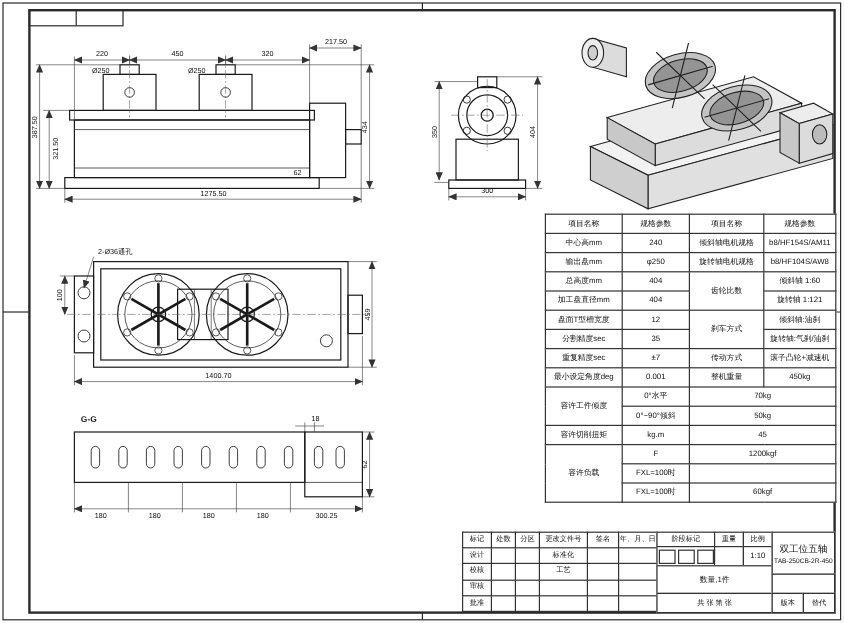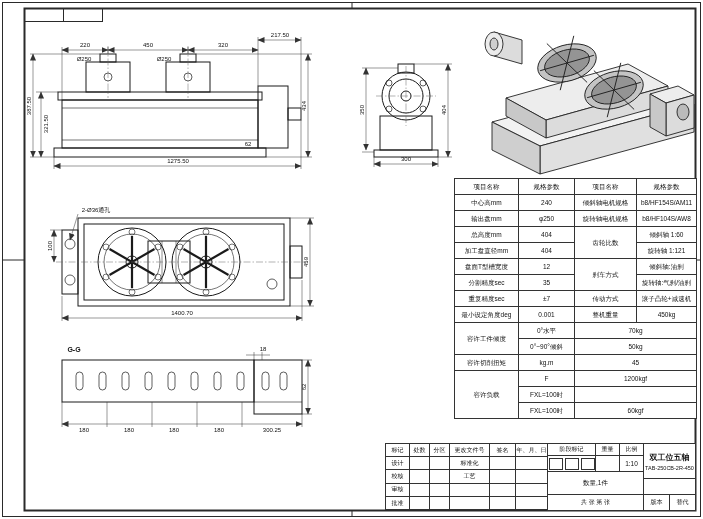--- a/index.html
+++ b/index.html
@@ -18,21 +18,21 @@
      font-size:6.5px;color:#111;overflow:hidden;white-space:nowrap;line-height:1.1;}
   .spec{position:absolute;left:454px;top:178px;width:242px;}
   .spec td{height:15px;}
   .tbl-left{position:absolute;left:385px;top:443px;width:162px;}
   .tbl-left td{height:12.2px;font-size:6px;}
   .cell{position:absolute;box-sizing:border-box;border:1px solid #333;display:flex;
         align-items:center;justify-content:center;font-size:6.5px;color:#111;background:#fff;}
   .stage-boxes{display:flex;gap:2px;}
   .stage-boxes div{width:12px;height:10px;border:1px solid #333;}
   .namecell{flex-direction:column;gap:2px;}
-  .pname{font-size:8px;font-weight:bold;}
+  .pname{font-size:8px;font-weight:normal;}
   .pmodel{font-size:5.5px;}
 </style>
 </head>
 <body>
 
 <div class="sheet">
 
 <svg width="703" height="519" viewBox="0 0 703 519">
   <defs>
     <marker id="ar" markerWidth="8" markerHeight="6" refX="6.5" refY="3" orient="auto-start-reverse" markerUnits="userSpaceOnUse">

